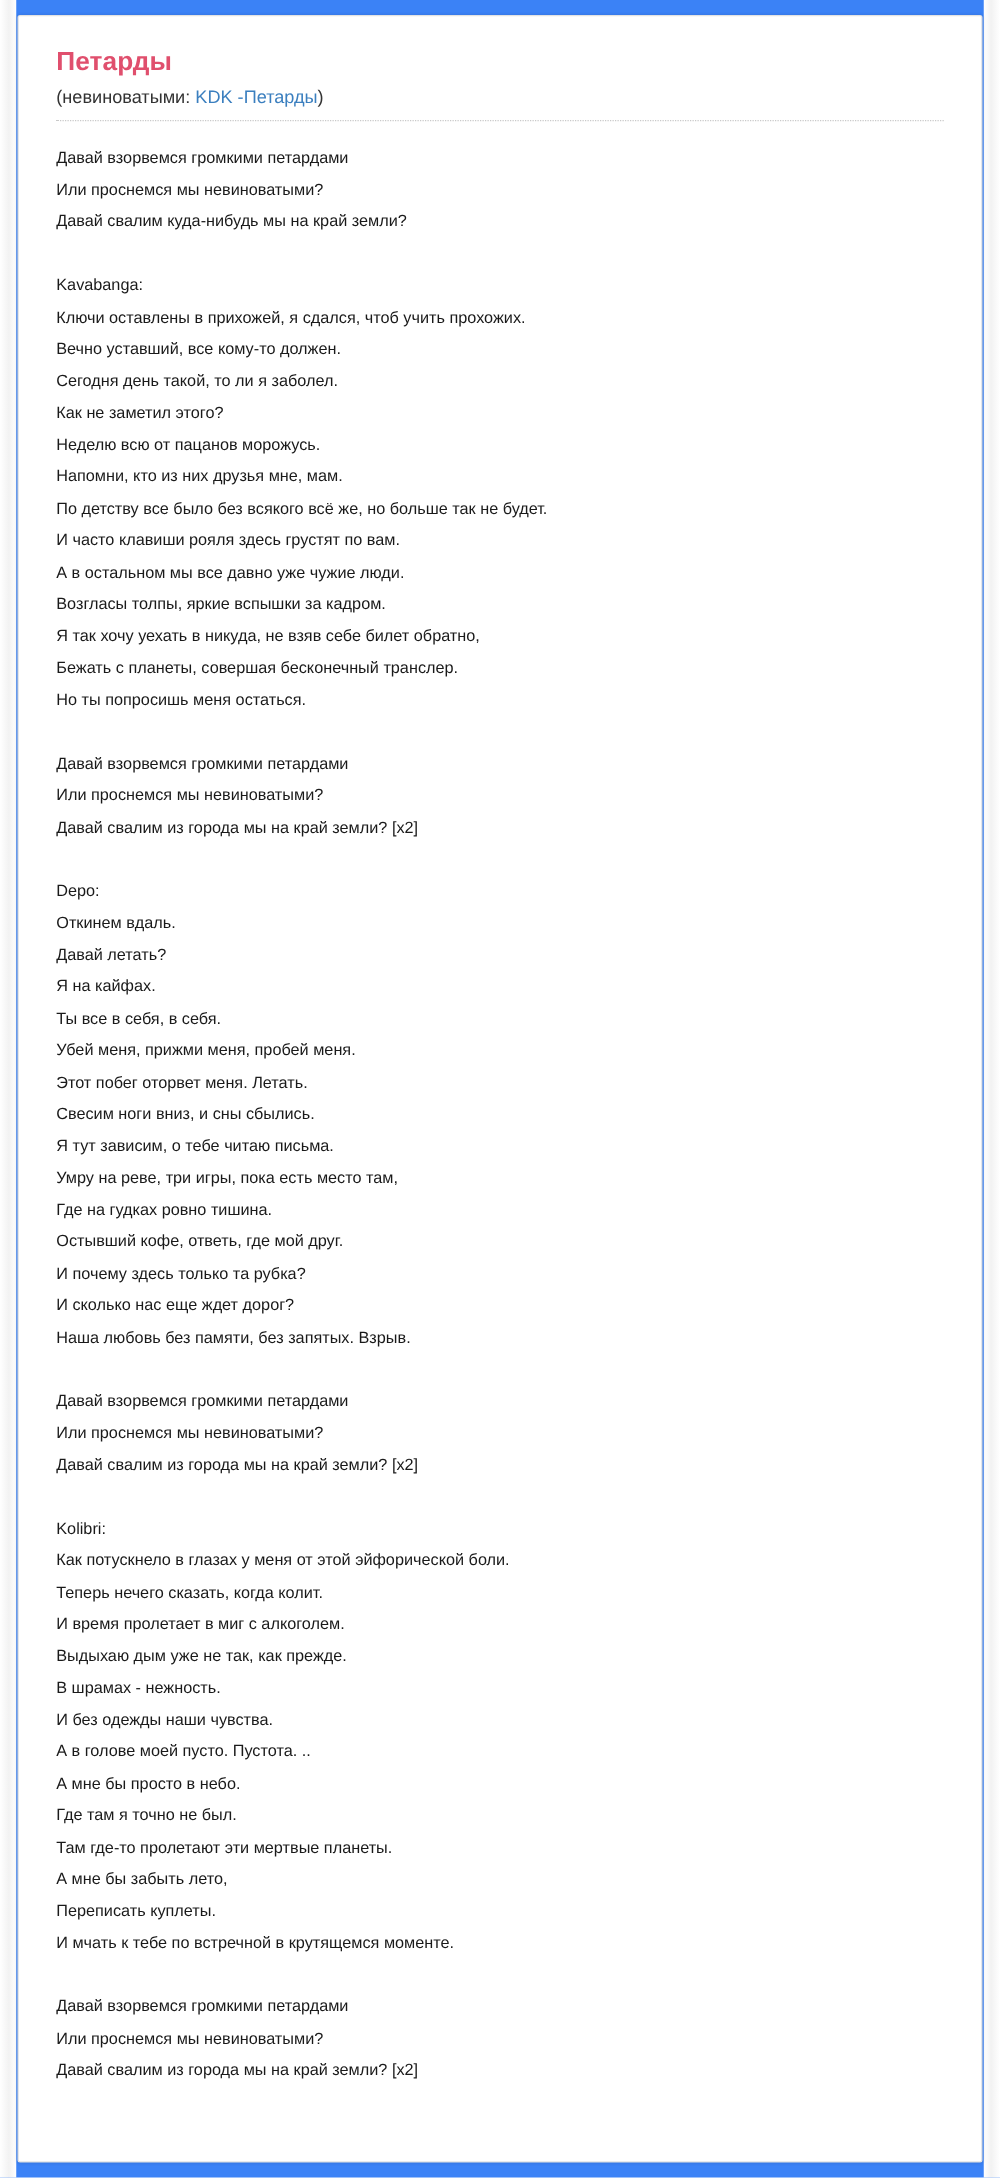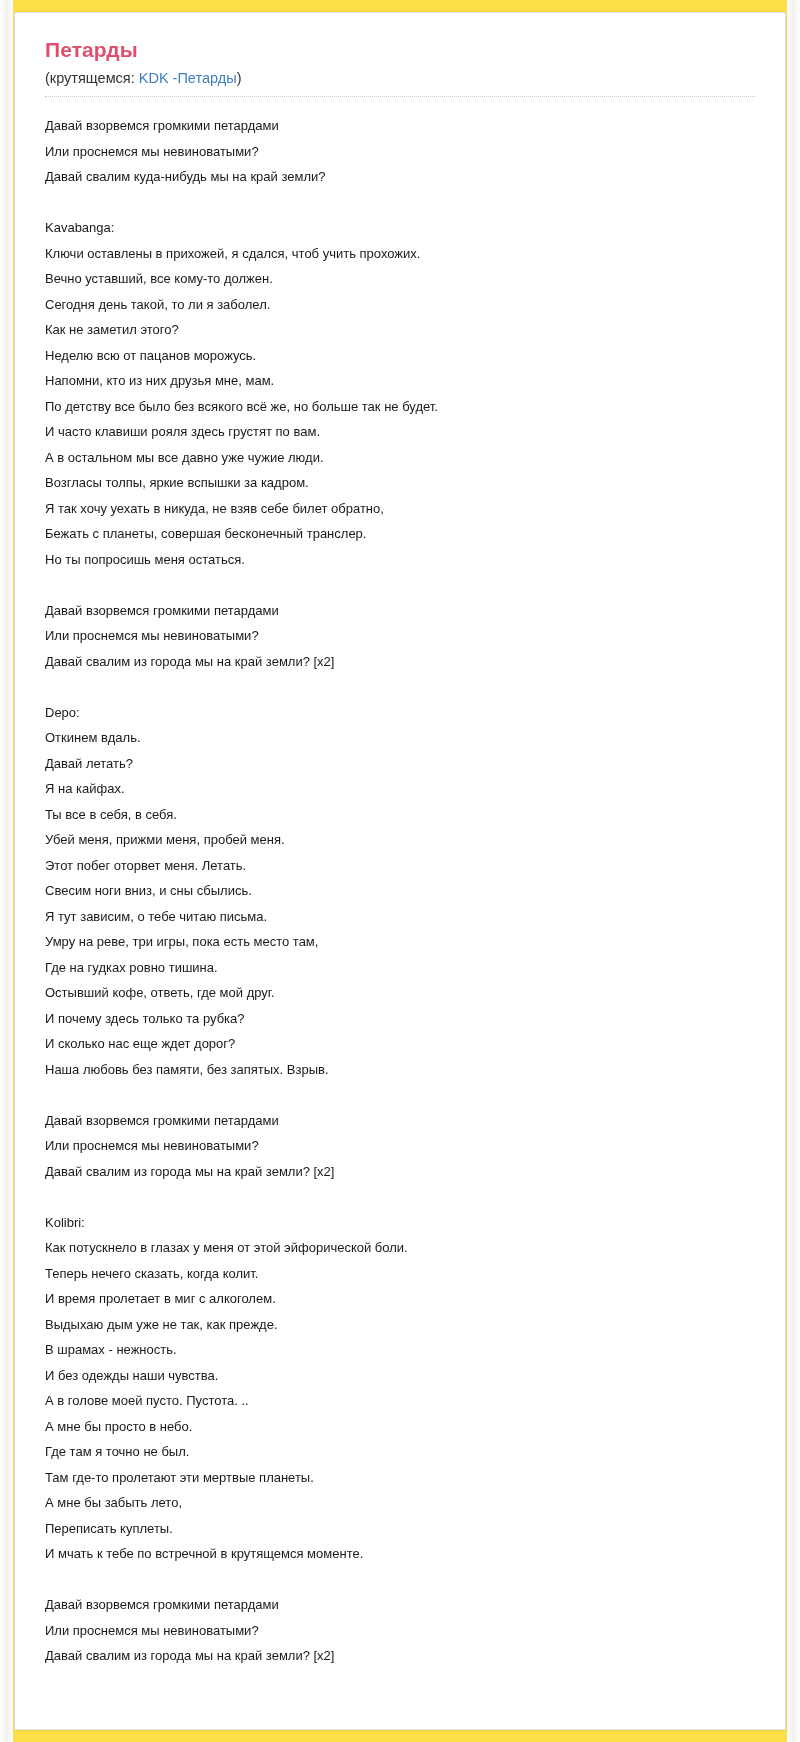--- a/index.html
+++ b/index.html
@@ -12,21 +12,21 @@
     background: #ffffff;
     font-family: "Liberation Sans", sans-serif;
     -webkit-font-smoothing: antialiased;
   }
   .page {
     position: relative;
     width: 800px;
     min-height: 1742px;
     box-sizing: border-box;
     padding: 12px 14px 12px 14px;
-    background: #fde047;
+    background: #3b82f6;
   }
   .paper {
     position: relative;
     box-sizing: border-box;
     width: 100%;
     min-height: 1718px;
     background: #ffffff;
     border: 1px solid #e3e3e3;
     border-radius: 2px;
     box-shadow: 0 0 3px rgba(0,0,0,0.12);
@@ -87,21 +87,21 @@
 
 <div class="page">
   <div class="edge-left"></div>
   <div class="edge-right"></div>
 
   <div class="paper">
 
     <h1 class="song-title">Петарды</h1>
 
     <div class="artist-line">
-      <span>(крутящемся: </span><a href="#">KDK -Петарды</a><span>)</span>
+      <span>(невиноватыми: </span><a href="#">KDK -Петарды</a><span>)</span>
     </div>
 
     <hr class="divider">
 
     <div class="lyrics">Давай взорвемся громкими петардами
 Или проснемся мы невиноватыми?
 Давай свалим куда-нибудь мы на край земли?
 
 Kavabanga:
 Ключи оставлены в прихожей, я сдался, чтоб учить прохожих.

